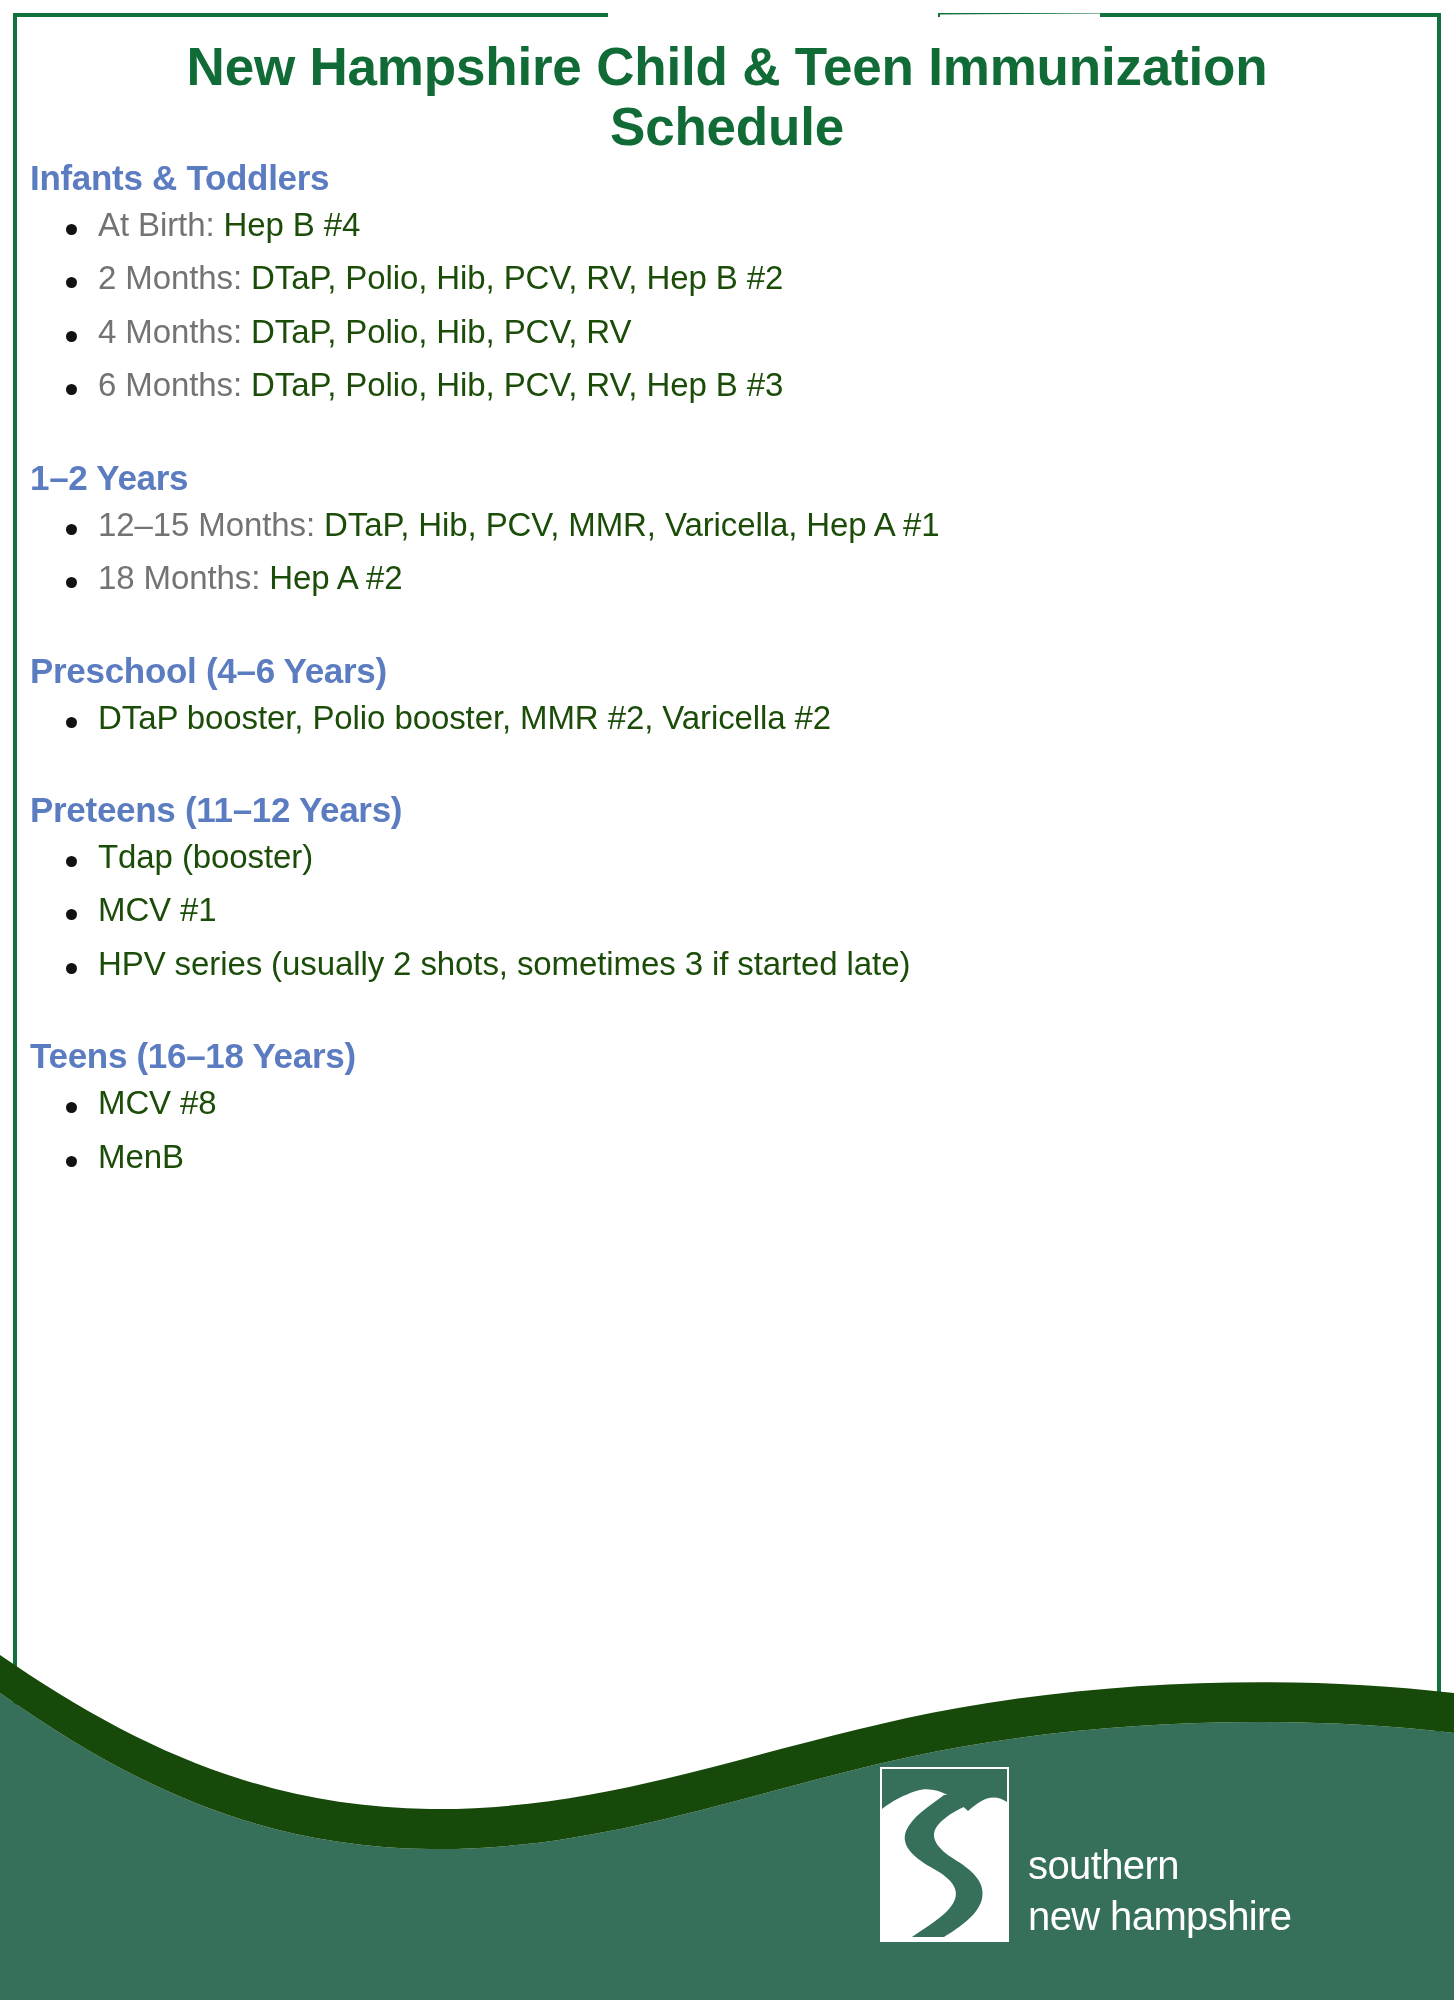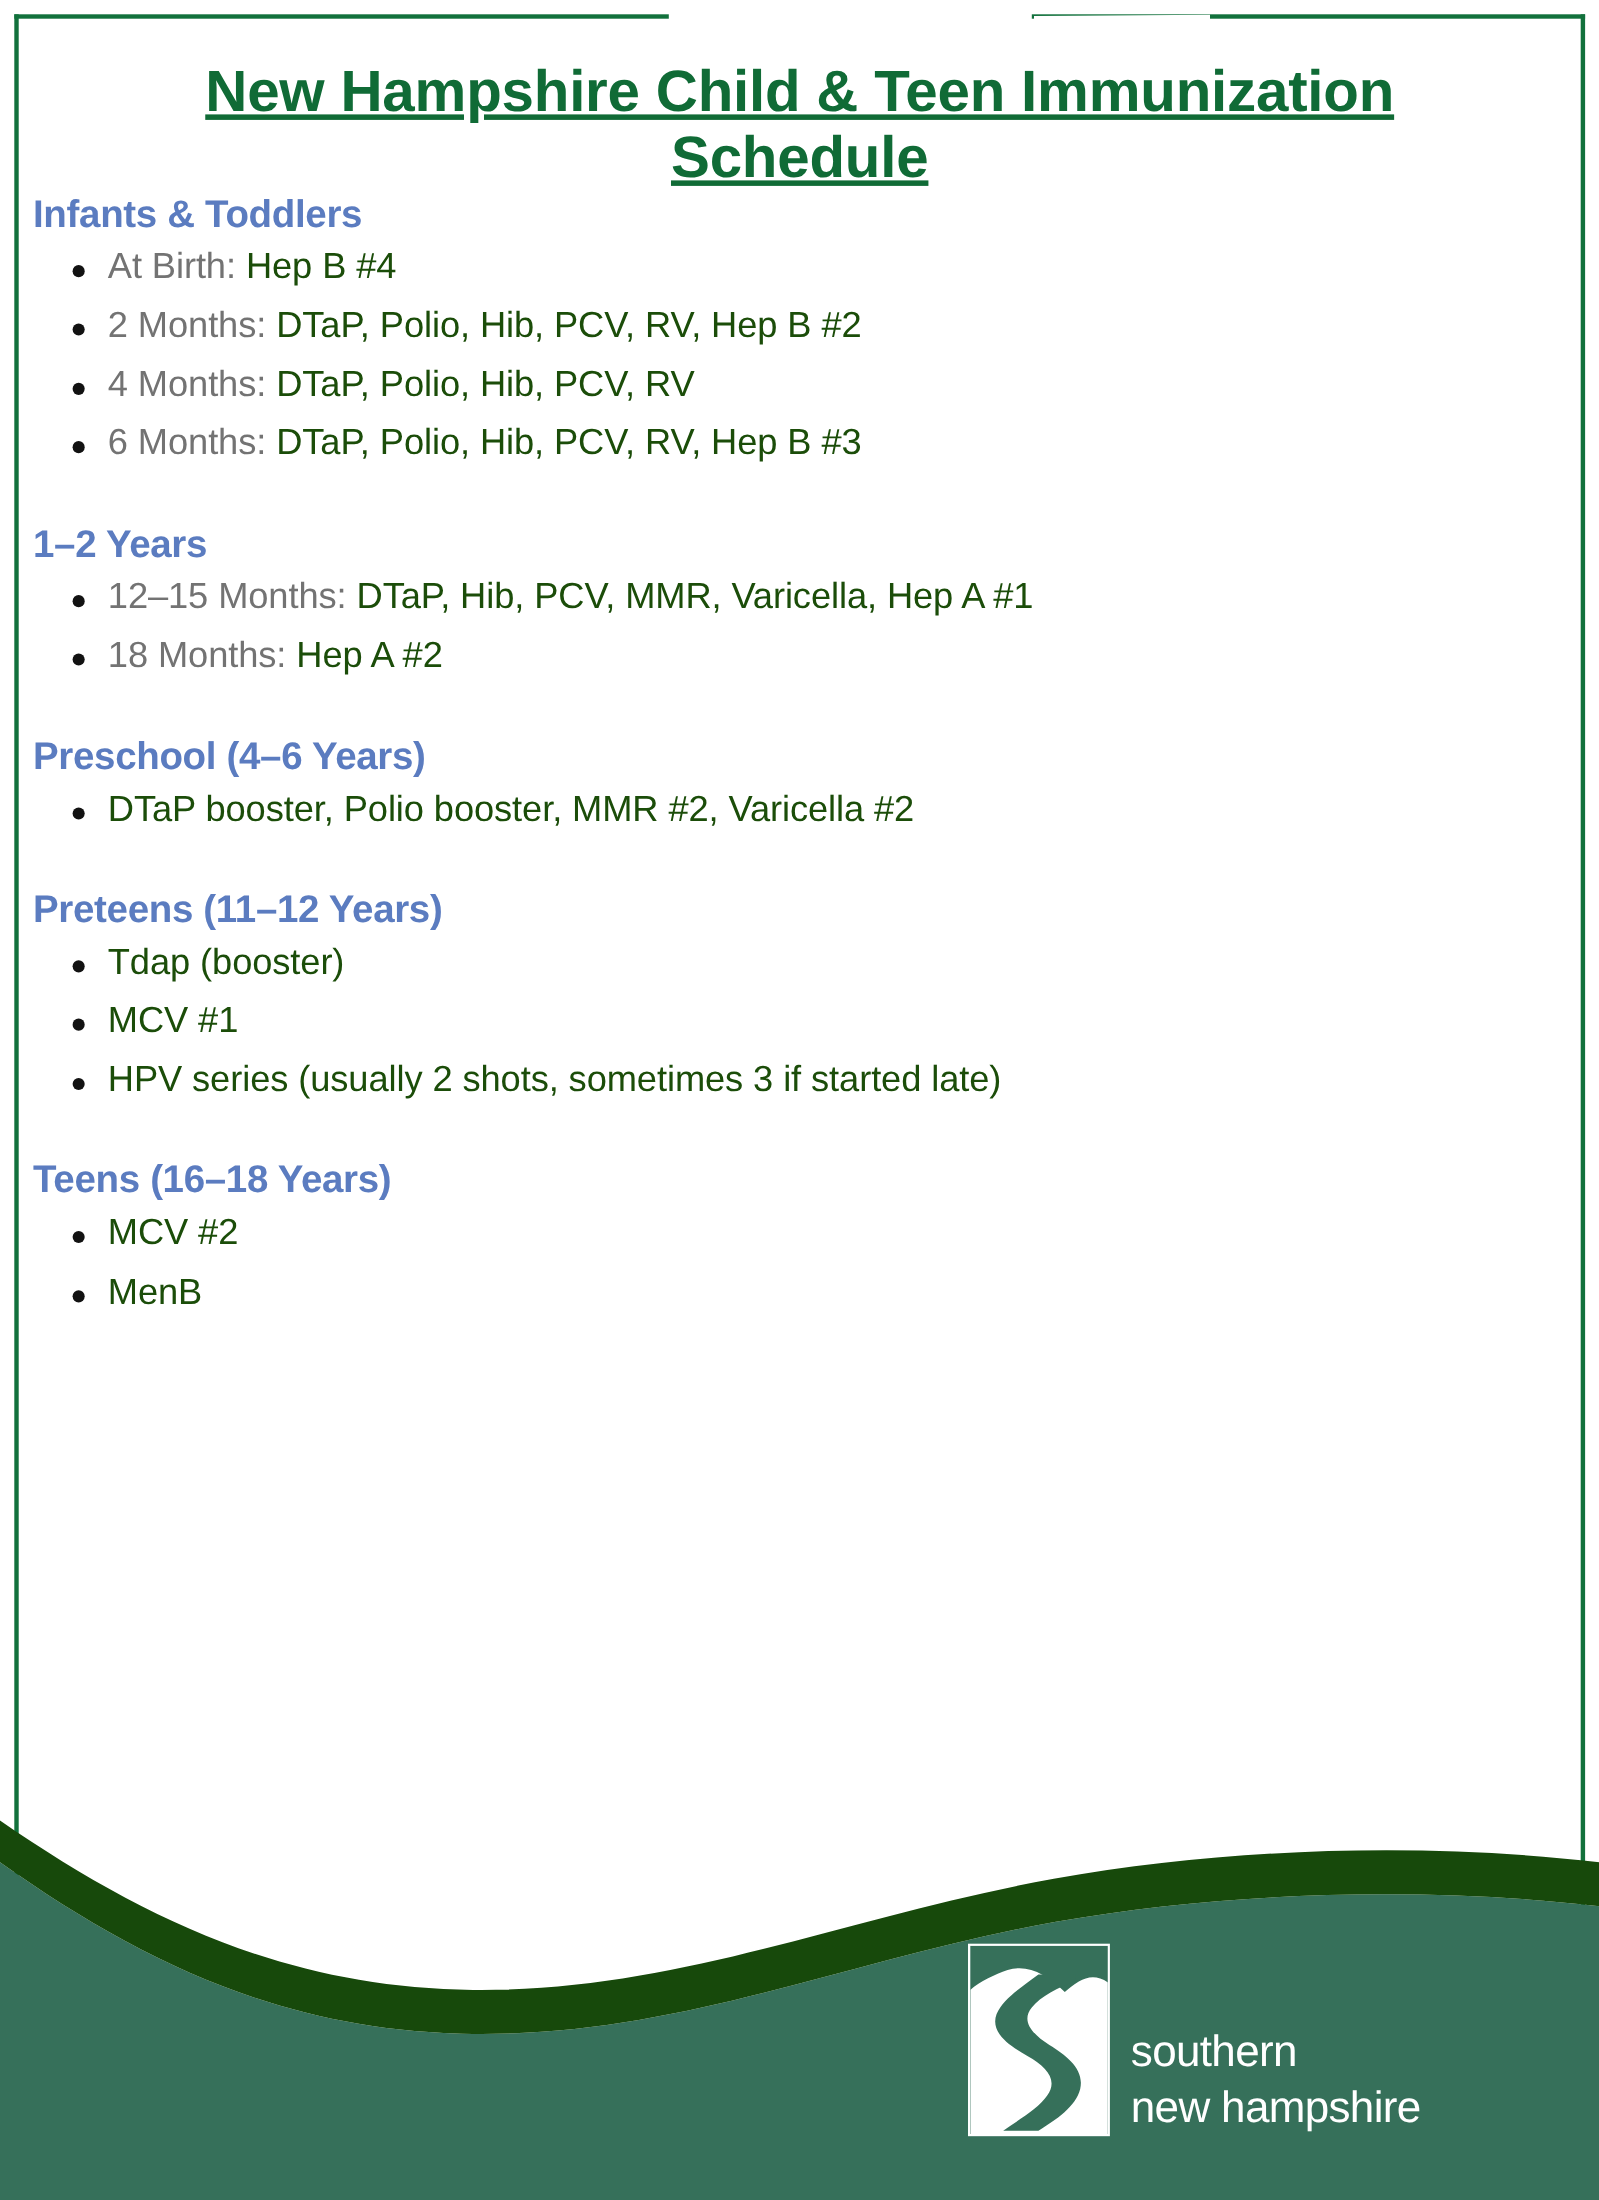--- a/index.html
+++ b/index.html
@@ -31,29 +31,28 @@
   #notch-a { left:608px; top:8px; width:330px; height:10px; }
   #notch-b { left:940px; top:14px; width:160px; height:6px; transform:rotate(-0.4deg); }
 
   #content {
     position:absolute;
     left:0; top:0;
     width:1454px;
   }
 
   #title {
-    margin-top:54px;
+    margin-top:37px;
     text-align:center;
     color:#106B36;
     font-size:53px;
     font-weight:bold;
     line-height:1.14;
     letter-spacing:-0.2px;
     padding:0 110px;
-    text-decoration:underline;
   }
 
   .section { margin-top:0; }
   .sec-head {
     color:#5B7CC0;
     font-size:35px;
     font-weight:bold;
     letter-spacing:-0.3px;
     padding-left:30px;
   }
@@ -157,21 +156,21 @@
           <ul class="bullets">
             <li><span class="vax">Tdap (booster)</span></li>
             <li><span class="vax">MCV #1</span></li>
             <li><span class="vax">HPV series (usually 2 shots, sometimes 3 if started late)</span></li>
           </ul>
         </div>
         <div class="gap"></div>
         <div class="section">
           <div class="sec-head">Teens (16–18 Years)</div>
           <ul class="bullets">
-            <li><span class="vax">MCV #2</span></li>
+            <li><span class="vax">MCV #8</span></li>
             <li><span class="vax">MenB</span></li>
           </ul>
         </div>
       </div>
 
   </div>
 
   <div id="footer">
     <svg viewBox="0 0 1454 365" preserveAspectRatio="none">
 

